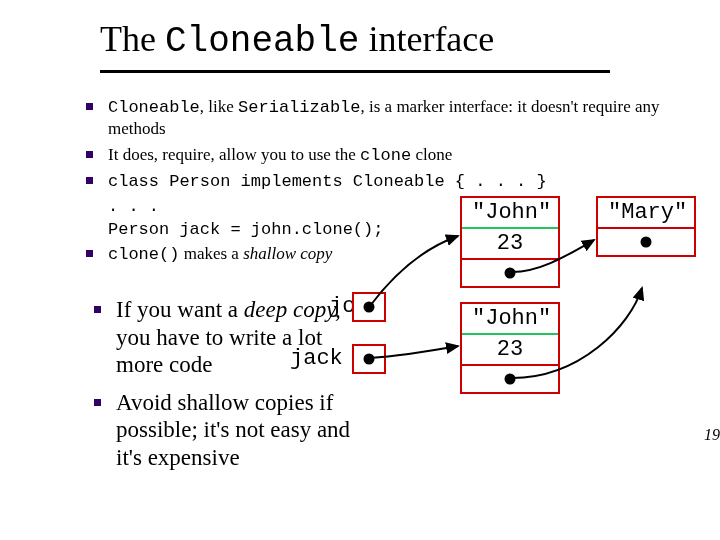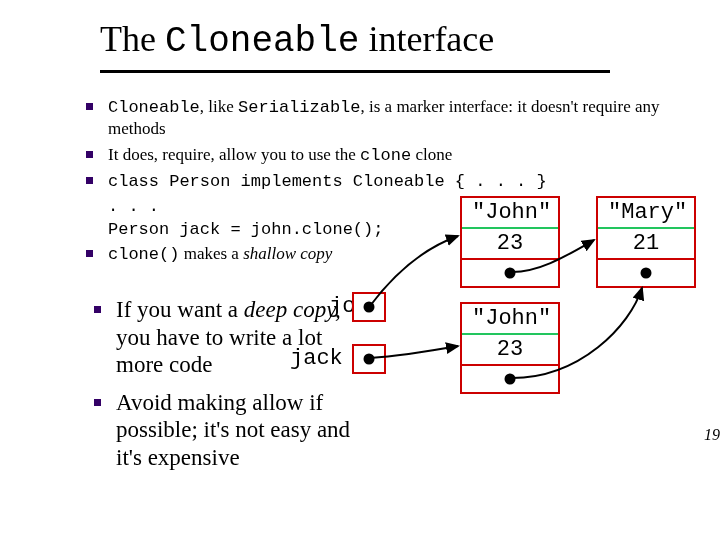--- a/index.html
+++ b/index.html
@@ -190,42 +190,41 @@
       </li>
     </ul>
   </div>
 
   <div class="lower">
     <ul>
       <li class="big">
         <span>If you want a </span><span class="em">deep copy,</span><span> you have to write a lot more code</span>
       </li>
       <li class="big">
-        <span>Avoid making allow if possible; it's not easy and it's expensive</span>
+        <span>Avoid shallow copies if possible; it's not easy and it's expensive</span>
       </li>
     </ul>
   </div>
 
   <div class="diagram">
 
     <div class="varlabel" style="left:-40px; top:98px;margin-left:39px;">john</div>
     <div class="varbox" style="left:22px; top:96px;"></div>
 
     <div class="varlabel" style="left:-40px; top:150px;">jack</div>
     <div class="varbox" style="left:22px; top:148px;"></div>
 
     <div class="obj" style="left:130px; top:0px; width:96px;">
       <div class="row">"John"</div>
       <div class="row sep">23</div>
       <div class="dotcell"></div>
     </div>
 
     <div class="obj" style="left:266px; top:0px; width:96px;">
       <div class="row">"Mary"</div>
-      <div class="row sep">21</div>
       <div class="dotcell"></div>
     </div>
 
     <div class="obj" style="left:130px; top:106px; width:96px;">
       <div class="row">"John"</div>
       <div class="row sep">23</div>
       <div class="dotcell"></div>
     </div>
 
     <svg class="arrows" viewBox="0 0 370 270">

